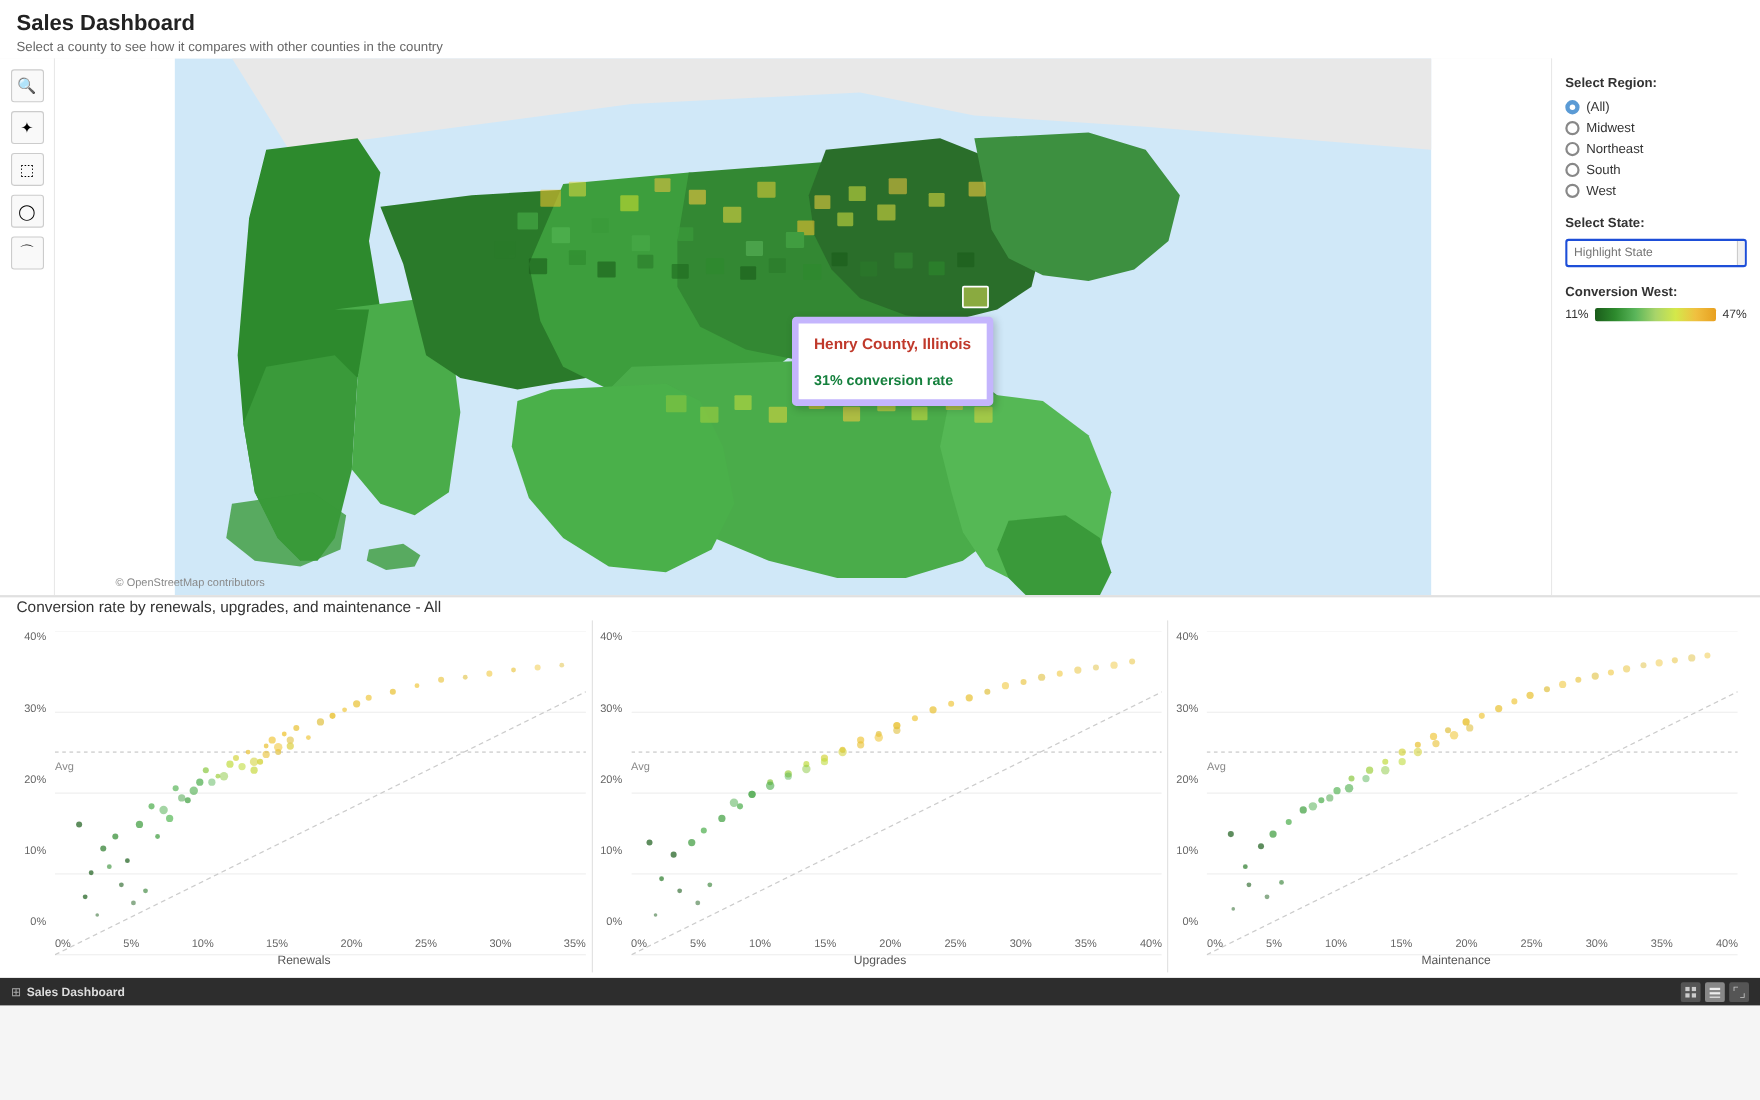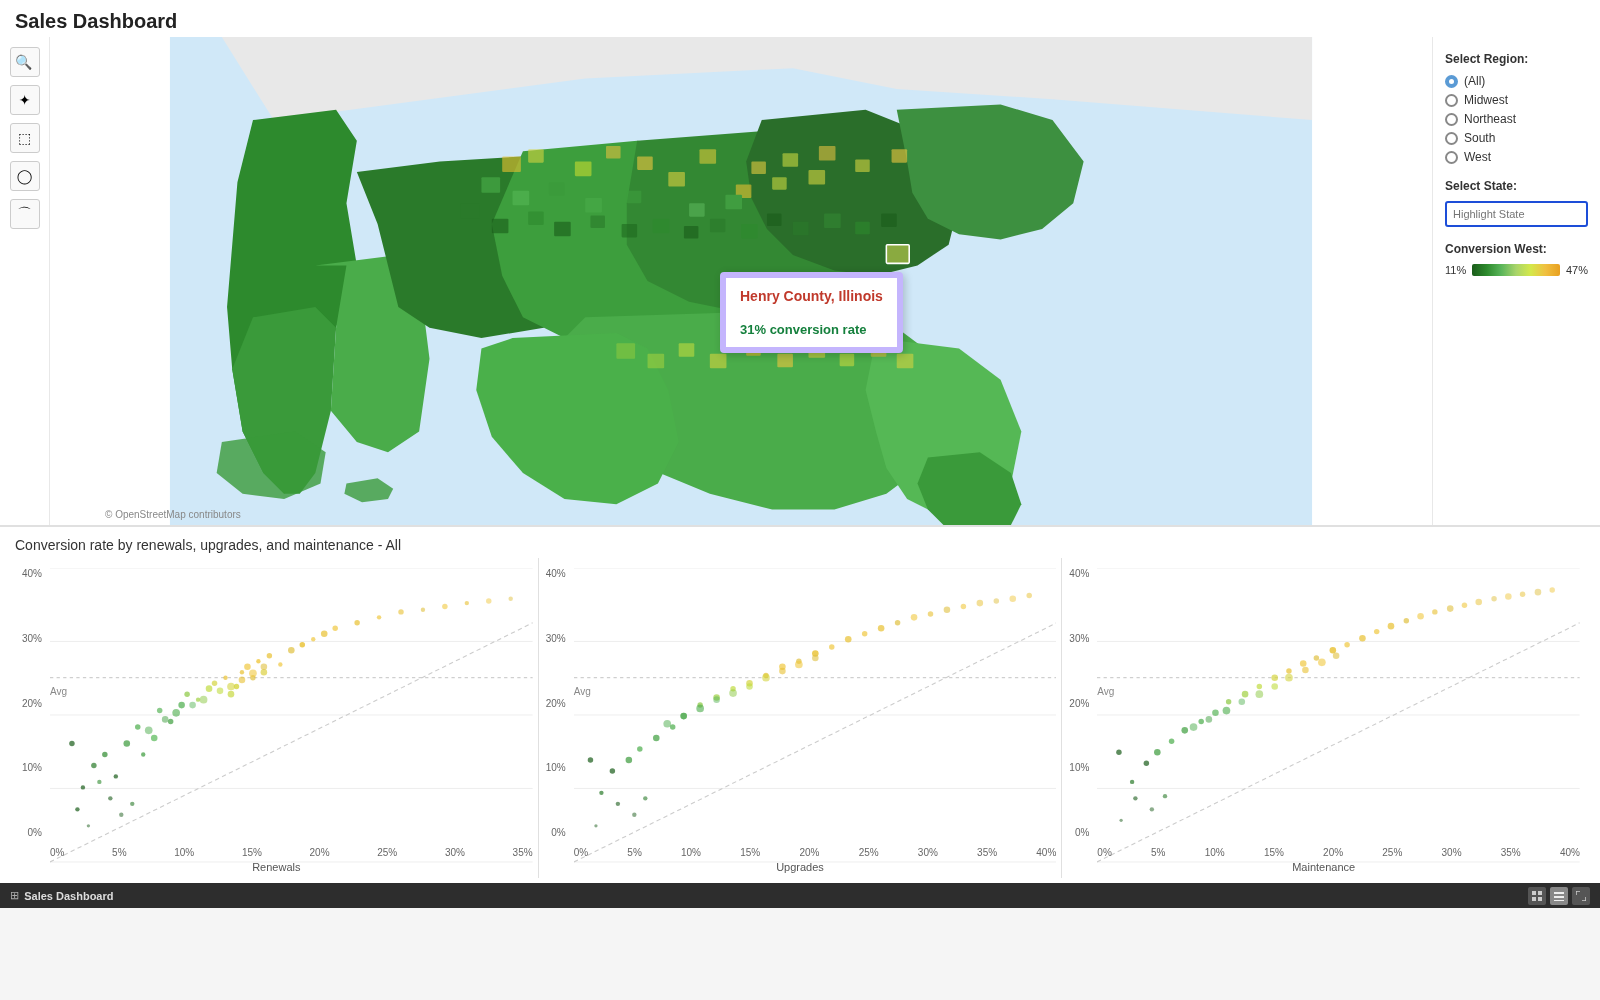--- a/index.html
+++ b/index.html
@@ -20,41 +20,41 @@
     
     #map-canvas { flex: 1; position: relative; overflow: hidden; }
     #map-svg-container { width: 100%; height: 100%; }
 
     
     #map-tooltip { position: absolute; top: 235px; left: 670px; background: white; border: 6px solid #c4b5fd; border-radius: 4px; padding: 10px 14px; box-shadow: 2px 2px 8px rgba(0,0,0,0.2); z-index: 10; min-width: 180px; }
     #map-tooltip .tooltip-county { font-size: 14px; font-weight: 700; color: #c0392b; }
     #map-tooltip .tooltip-rate { font-size: 13px; color: #15803d; margin-top: 18px; font-weight: bold; }
 
     
-    #right-panel { width: 168px; padding: 15px 12px; border-left: 1px solid #e8e8e8; background: #fff; }
+    #right-panel { width: 190px; padding: 15px 12px; border-left: 1px solid #e8e8e8; background: #fff; }
     #right-panel .section-title { font-size: 12px; font-weight: 700; color: #333; margin-bottom: 8px; }
     .radio-group { display: flex; flex-direction: column; gap: 5px; margin-bottom: 15px; }
     .radio-item { display: flex; align-items: center; gap: 6px; font-size: 12px; color: #333; cursor: pointer; }
     .radio-circle { width: 13px; height: 13px; border-radius: 50%; border: 2px solid #888; background: #fff; display: inline-flex; align-items: center; justify-content: center; }
     .radio-circle.selected { border-color: #5b9bd5; background: #5b9bd5; }
     .radio-circle.selected::after { content: ''; width: 5px; height: 5px; border-radius: 50%; background: white; }
 
     .state-search { display: flex; align-items: center; border: 2px solid #1d4ed8; border-radius: 3px; overflow: hidden; margin-bottom: 15px; }
     .state-search input { flex: 1; border: none; padding: 4px 6px; font-size: 11px; outline: none; color: #999; }
     .state-search .search-icon-btn { padding: 4px 6px; background: #f0f0f0; border-left: 1px solid #ccc; cursor: pointer; }
 
     
     .legend-row { display: flex; align-items: center; gap: 6px; font-size: 11px; }
     .legend-gradient { flex: 1; height: 12px; background: linear-gradient(to right, #1a5c1a, #2d8a2d, #5ab55a, #a8d46a, #d4e84a, #f0c040, #e8a020); border-radius: 2px; }
 
     
     #map-copyright { position: absolute; bottom: 5px; left: 55px; font-size: 10px; color: #888; }
 
     
-    #chart-section { background: #fff; padding: 10px 15px 5px; flex: 1; }
+    #chart-section { background: #fff; padding: 0 15px 5px; flex: 1; }
     #chart-title { font-size: 14px; font-weight: 500; color: #333; margin-bottom: 5px; }
     #charts-container { display: flex; height: 320px; }
 
     .chart-panel { flex: 1; position: relative; border-right: 1px solid #e0e0e0; padding: 5px 10px; }
     .chart-panel:last-child { border-right: none; }
 
     .chart-y-axis { position: absolute; left: 0; top: 10px; bottom: 40px; display: flex; flex-direction: column; justify-content: space-between; font-size: 10px; color: #666; padding-right: 3px; width: 30px; text-align: right; }
     .chart-x-axis { position: absolute; bottom: 20px; left: 35px; right: 5px; display: flex; justify-content: space-between; font-size: 10px; color: #666; }
     .chart-x-label { position: absolute; bottom: 5px; left: 50%; transform: translateX(-50%); font-size: 11px; color: #555; font-weight: 500; }
     .chart-avg-label { position: absolute; left: 35px; top: 40%; font-size: 10px; color: #888; }
@@ -66,20 +66,21 @@
     #status-bar .db-title { color: #ddd; font-size: 11px; font-weight: 600; }
     #status-bar .view-icons { margin-left: auto; display: flex; gap: 4px; }
     #status-bar .view-icon-btn { width: 18px; height: 18px; background: #555; border-radius: 2px; cursor: pointer; display: flex; align-items: center; justify-content: center; }
     #status-bar .view-icon-btn.active { background: #888; }
   </style>
 </head>
 <body>
 
 <div id="header">
   <h1>Sales Dashboard</h1>
+  <p>Select a county to see how it compares with other counties in the country</p>
 </div>
 
 <div id="map-section">
 
   <div id="toolbar">
     <button class="tool-btn" title="Search">🔍</button>
     <button class="tool-btn" title="Pointer">✦</button>
     <button class="tool-btn" title="Select">⬚</button>
     <button class="tool-btn" title="Circle Select">◯</button>
     <button class="tool-btn" title="Lasso">⌒</button>

